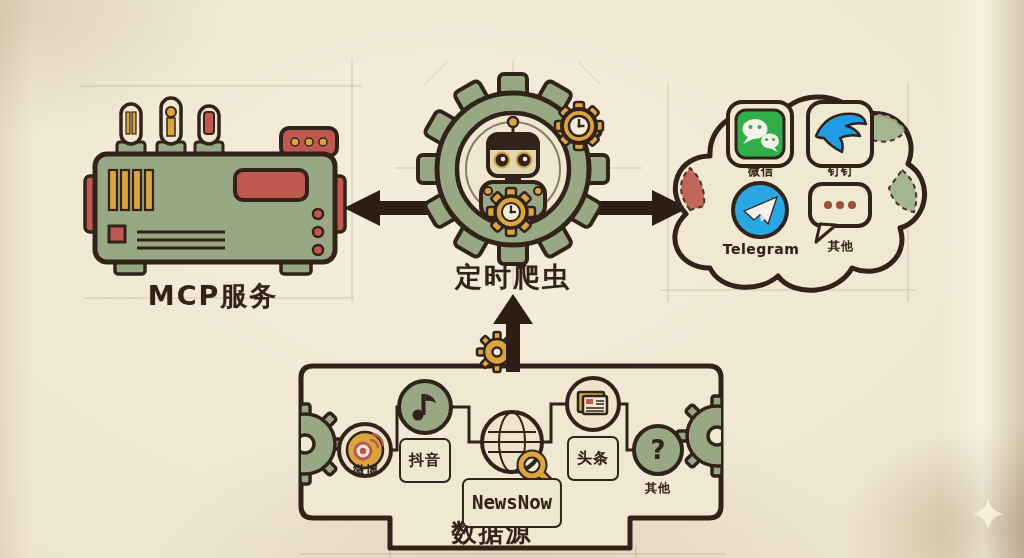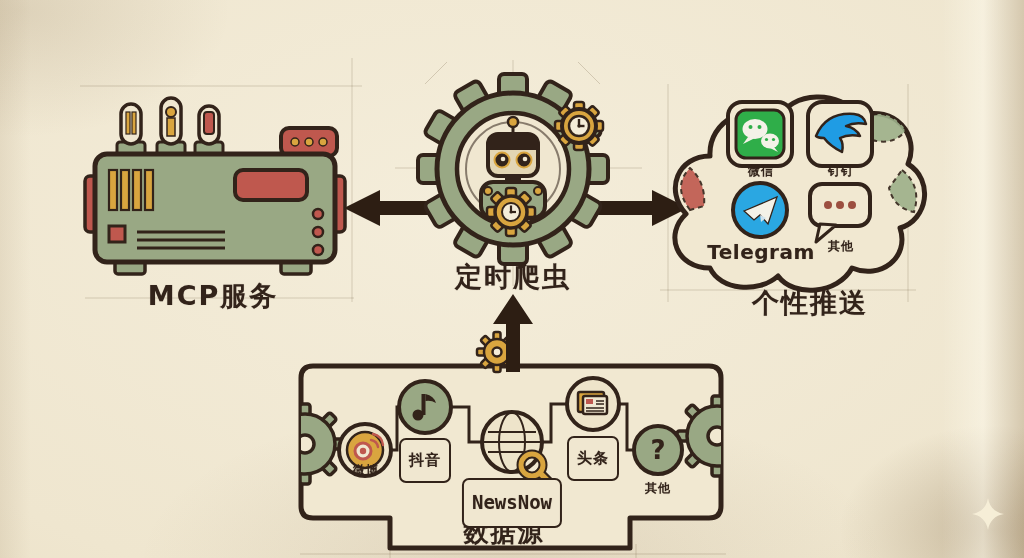--- a/index.html
+++ b/index.html
@@ -19,21 +19,21 @@
   svg { display:block; overflow:visible; }
   .label {
     position:absolute; font-weight:bold; color:#32231a;
     text-align:center; transform:translateX(-50%); white-space:nowrap;
     letter-spacing:2px; line-height:1.15;
     text-shadow:0 0 1px rgba(50,35,26,.25);
   }
   .label-main  { font-size:27px; }
   .label-mid   { font-size:25px; }
   .label-small { font-size:12px; letter-spacing:1px; }
-  .label-tiny  { font-size:20px; letter-spacing:.5px; }
+  .label-tiny  { font-size:14px; letter-spacing:.5px; }
   .boxed {
     border:2.5px solid #32231a; border-radius:7px;
     background:#f0e7d0; padding:12px 8px; font-size:15px; letter-spacing:1px;text-align:right;
   }
   .mono { font-family:"DejaVu Sans Mono","Liberation Mono",monospace; font-size:19px; letter-spacing:0; }
 </style>
 </head>
 <body>
 
 <div class="page">
@@ -310,22 +310,21 @@
   <svg class="abs" style="left:491px;top:294px" width="44" height="78">
     <polygon points="22,0 2,30 15,30 15,78 29,78 29,30 42,30" fill="#2d1e13"></polygon>
   </svg>
 
   <svg class="abs" style="left:970px;top:496px" width="36" height="36" viewBox="0 0 36 36">
     <path d="M18 2 C19.5 11 25 16.5 34 18 C25 19.5 19.5 25 18 34 C16.5 25 11 19.5 2 18 C11 16.5 16.5 11 18 2 Z" fill="#f7efd8" opacity=".95"></path>
   </svg>
 
   <div class="label label-main" style="left:213px;top:280px">MCP服务</div>
   <div class="label label-main" style="left:513px;top:261px">定时爬虫</div>
-  <div class="label label-main" style="left:810px;top:287px">个性推送</div>
-  <div class="label label-mid" style="left:504px;top:519px">数据源</div>
+  <div class="label label-mid" style="left:492px;top:519px">数据源</div>
 
   <div class="label label-small" style="left:761px;top:165px">微信</div>
   <div class="label label-small" style="left:841px;top:165px">钉钉</div>
   <div class="label label-tiny" style="left:761px;top:241px">Telegram</div>
   <div class="label label-small" style="left:841px;top:240px">其他</div>
 
   <div class="label label-small" style="left:366px;top:464px">微博</div>
   <div class="label boxed" style="left:425px;top:438px">抖音</div>
   <div class="label boxed mono" style="left:512px;top:478px">NewsNow</div>
   <div class="label boxed" style="left:593px;top:436px">头条</div>

